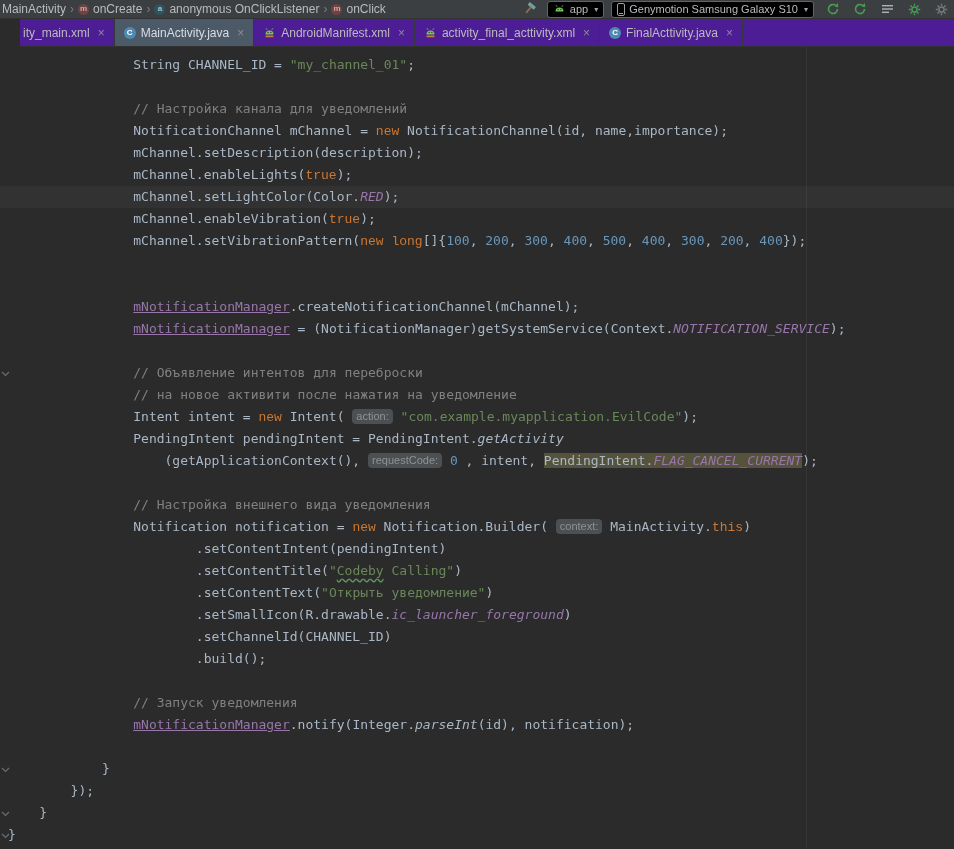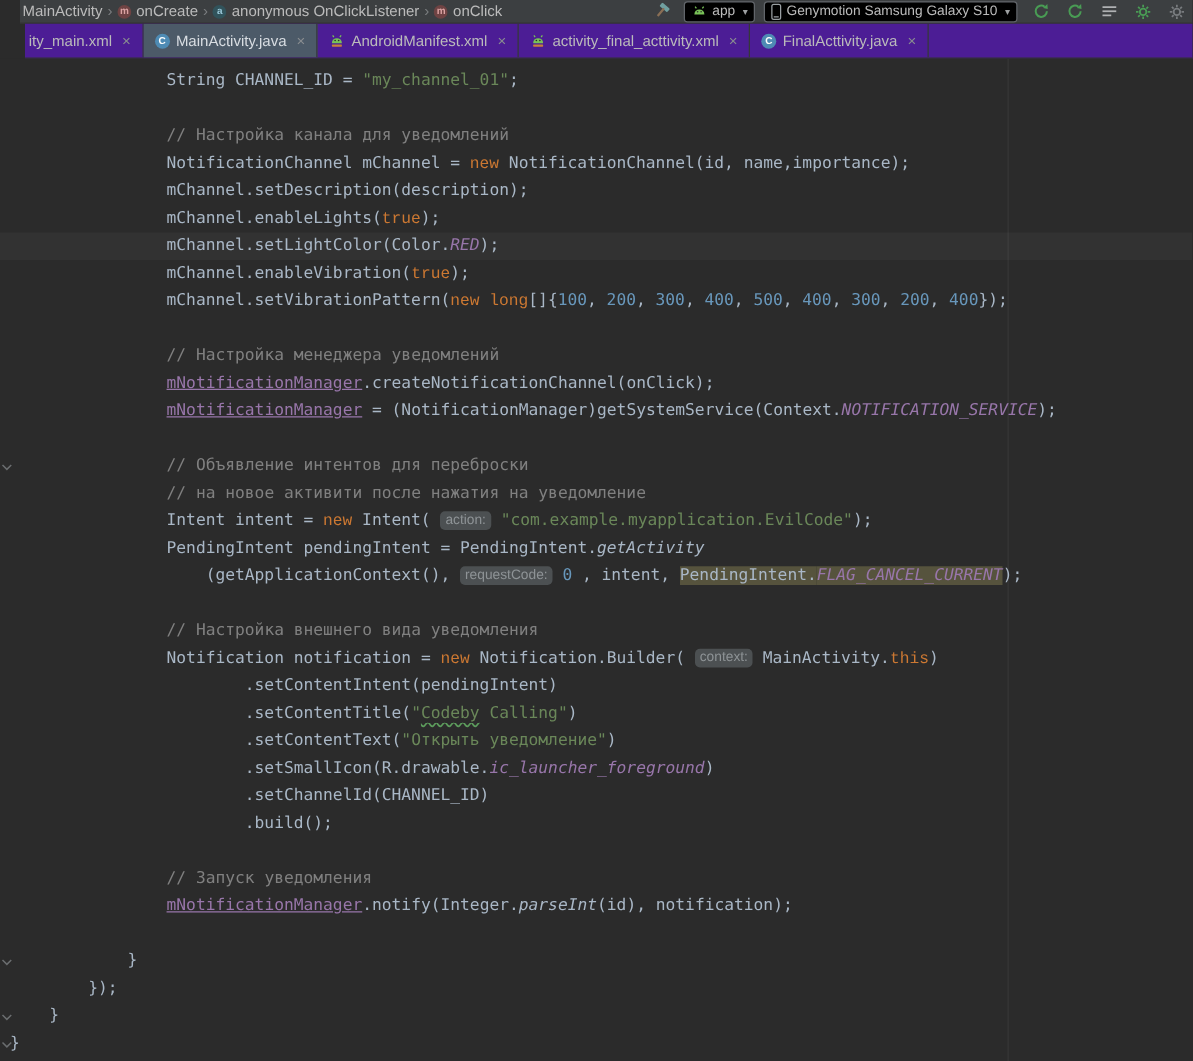--- a/index.html
+++ b/index.html
@@ -8,21 +8,21 @@
     width:954px; height:849px; overflow:hidden;
     background:#2B2B2B;
     font-family:"Liberation Sans", sans-serif;
   }
   .app { position:relative; width:954px; height:849px; }
 
   
   .toolbar {
     height:19px; background:#3C3F41; border-bottom:1px solid #323232;
     display:flex; align-items:center; justify-content:space-between;
-    padding:0 4px 0 2px; white-space:nowrap;margin-left:16px;
+    padding:0 4px 0 2px; white-space:nowrap;
   }
   .breadcrumbs { display:flex; align-items:center; color:#BBBBBB; font-size:12px; overflow:hidden; }
   .bc-item { display:inline-flex; align-items:center; gap:4px; cursor:default; }
   .bc-sep { color:#7A7D7F; margin:0 4px; font-size:12px; }
   .ball {
     display:inline-flex; width:11px; height:11px; border-radius:50%;
     align-items:center; justify-content:center; font-size:8px; font-weight:bold; line-height:1;
     flex:none;
   }
   .toolbar-right { display:flex; align-items:center; gap:7px; }
@@ -230,22 +230,22 @@
         <div class="code-line"><span class="tk-d">                String CHANNEL_ID = </span><span class="tk-s">"my_channel_01"</span><span class="tk-d">;</span></div>
         <div class="code-line"></div>
         <div class="code-line"><span class="tk-d">                </span><span class="tk-c">// Настройка канала для уведомлений</span></div>
         <div class="code-line"><span class="tk-d">                NotificationChannel mChannel = </span><span class="tk-k">new</span><span class="tk-d"> NotificationChannel(id, name,importance);</span></div>
         <div class="code-line"><span class="tk-d">                mChannel.setDescription(description);</span></div>
         <div class="code-line"><span class="tk-d">                mChannel.enableLights(</span><span class="tk-k">true</span><span class="tk-d">);</span></div>
         <div class="code-line caret"><span class="tk-d">                mChannel.setLightColor(Color.</span><span class="tk-sc">RED</span><span class="tk-d">);</span></div>
         <div class="code-line"><span class="tk-d">                mChannel.enableVibration(</span><span class="tk-k">true</span><span class="tk-d">);</span></div>
         <div class="code-line"><span class="tk-d">                mChannel.setVibrationPattern(</span><span class="tk-k">new</span><span class="tk-d"> </span><span class="tk-k">long</span><span class="tk-d">[]{</span><span class="tk-n">100</span><span class="tk-d">, </span><span class="tk-n">200</span><span class="tk-d">, </span><span class="tk-n">300</span><span class="tk-d">, </span><span class="tk-n">400</span><span class="tk-d">, </span><span class="tk-n">500</span><span class="tk-d">, </span><span class="tk-n">400</span><span class="tk-d">, </span><span class="tk-n">300</span><span class="tk-d">, </span><span class="tk-n">200</span><span class="tk-d">, </span><span class="tk-n">400</span><span class="tk-d">});</span></div>
         <div class="code-line"></div>
-        <div class="code-line"><span class="tk-d">                </span><span class="tk-c">// Настройка менеджера уведомлений</span></div>
-        <div class="code-line"><span class="tk-d">                </span><span class="tk-f">mNotificationManager</span><span class="tk-d">.createNotificationChannel(onClick);</span></div>
+        <div class="code-line"><span class="tk-d">                </span></div>
+        <div class="code-line"><span class="tk-d">                </span><span class="tk-f">mNotificationManager</span><span class="tk-d">.createNotificationChannel(mChannel);</span></div>
         <div class="code-line"><span class="tk-d">                </span><span class="tk-f">mNotificationManager</span><span class="tk-d"> = (NotificationManager)getSystemService(Context.</span><span class="tk-sc">NOTIFICATION_SERVICE</span><span class="tk-d">);</span></div>
         <div class="code-line"></div>
         <div class="code-line"><span class="tk-d">                </span><span class="tk-c">// Объявление интентов для переброски</span></div>
         <div class="code-line"><span class="tk-d">                </span><span class="tk-c">// на новое активити после нажатия на уведомление</span></div>
         <div class="code-line"><span class="tk-d">                Intent intent = </span><span class="tk-k">new</span><span class="tk-d"> Intent( </span><span class="tk-hint">action:</span><span class="tk-d"> </span><span class="tk-s">"com.example.myapplication.EvilCode"</span><span class="tk-d">);</span></div>
         <div class="code-line"><span class="tk-d">                PendingIntent pendingIntent = PendingIntent.</span><span class="tk-sm">getActivity</span></div>
         <div class="code-line"><span class="tk-d">                    (getApplicationContext(), </span><span class="tk-hint">requestCode:</span><span class="tk-d"> </span><span class="tk-n">0</span><span class="tk-d"> , intent, </span><span class="tk-d tk-hl">PendingIntent.</span><span class="tk-sc tk-hl">FLAG_CANCEL_CURRENT</span><span class="tk-d">);</span></div>
         <div class="code-line"></div>
         <div class="code-line"><span class="tk-d">                </span><span class="tk-c">// Настройка внешнего вида уведомления</span></div>
         <div class="code-line"><span class="tk-d">                Notification notification = </span><span class="tk-k">new</span><span class="tk-d"> Notification.Builder( </span><span class="tk-hint">context:</span><span class="tk-d"> MainActivity.</span><span class="tk-k">this</span><span class="tk-d">)</span></div>

